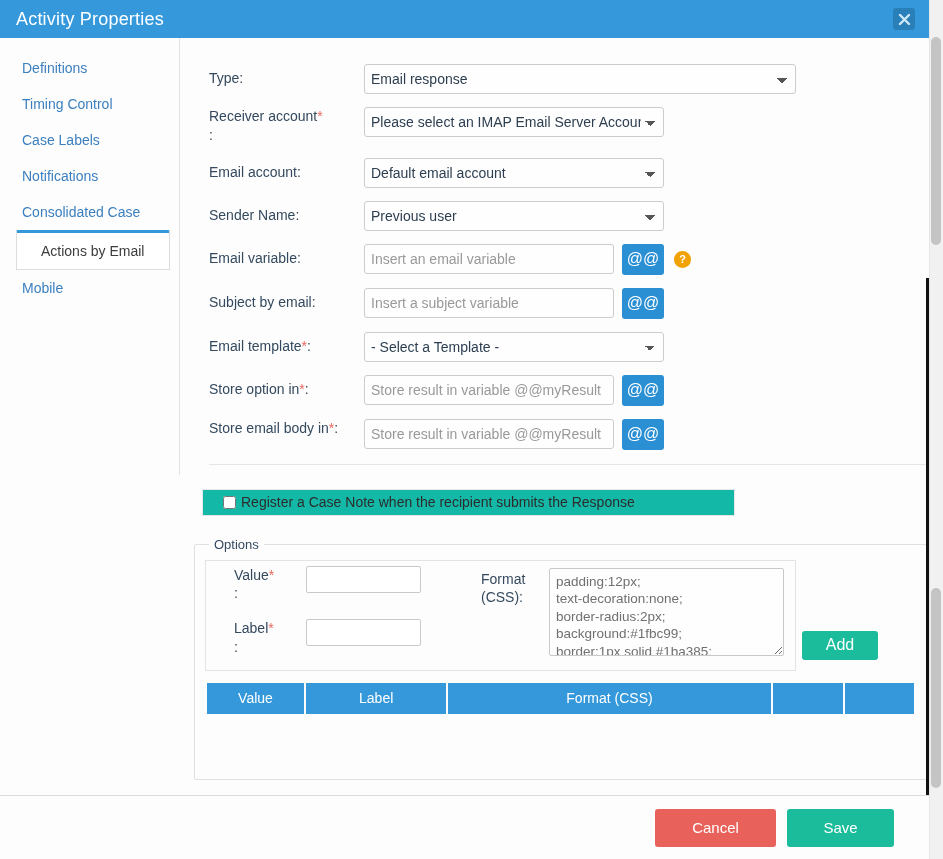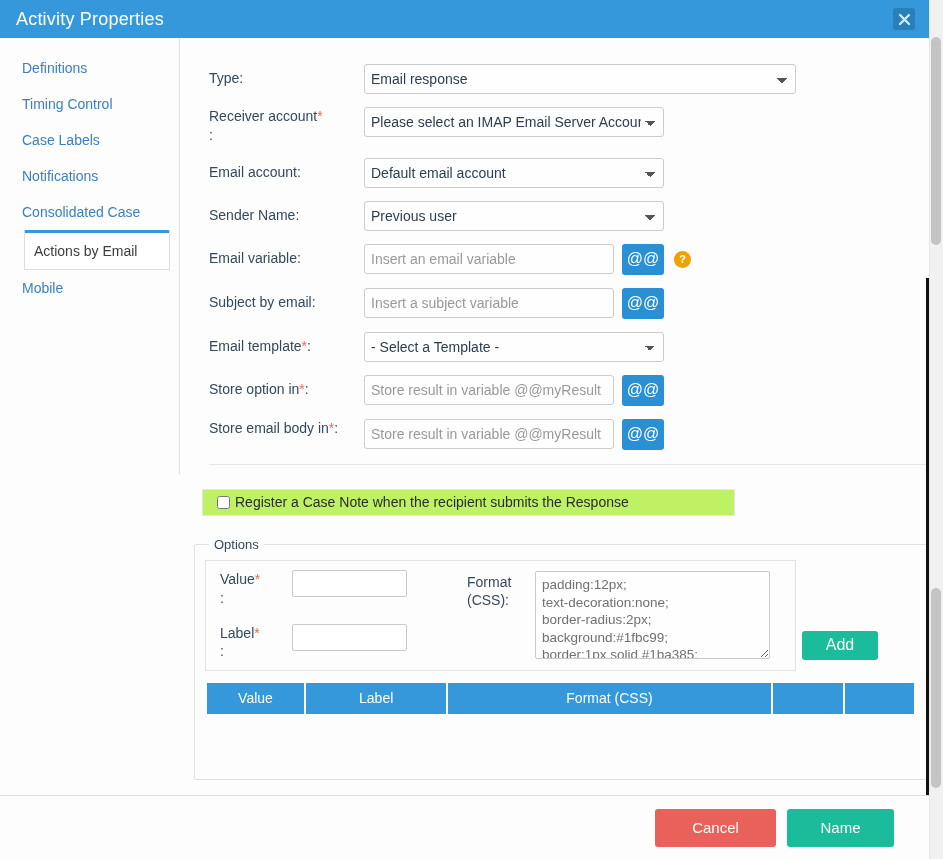--- a/index.html
+++ b/index.html
@@ -78,22 +78,22 @@
     padding: 10px 0 10px 22px;
     text-decoration: none;
     cursor: pointer;
     white-space: nowrap;
   }
   .side-item.active {
     color: #3d3d3d;
     background: #ffffff;
     border: 1px solid #dddddd;
     border-top: 3px solid #3498db;
-    margin: 0 10px 0 24px;
-    padding-left: 9px;
+    margin: 0 10px 0 16px;
+    padding-left: 24px;
     border-radius: 2px 2px 0 0;
   }
 
   
   .main {
     position: absolute;
     top: 0; left: 181px;
     width: 748px;
     height: 757px;
     overflow: hidden;
@@ -175,24 +175,24 @@
     width: 720px;
     border: 0;
   }
 
   
   .checkbox-box {
     margin: 24px 0 0 21px;
     width: 533px;
     height: 27px;
     border: 1px solid #e6e6e6;
-    background: #bef264;
+    background: #14b8a6;
     display: flex;
     align-items: center;
-    padding-left: 14px;
+    padding-left: 20px;
     font-size: 14px;
     color: #2c2c2c;
   }
   .checkbox-box input { margin: 0 5px 0 0; width: 13px; height: 13px; cursor: pointer; }
 
   
   fieldset.options {
     margin: 21px 13px 0 13px;
     border: 1px solid #e0e0e0;
     border-radius: 2px;
@@ -203,23 +203,23 @@
   fieldset.options > legend {
     font-size: 13px;
     color: #34495e;
     padding: 0 5px;
     margin-left: 4px;
   }
 
   .opt-inner {
     border: 1px solid #e3e3e3;
     background: #fdfdfd;
-    padding: 14px 10px 14px 14px;
+    padding: 14px 10px 14px 28px;
     display: flex;
-    align-items: center;
+    align-items: flex-end;
     width: 591px;
     height: 111px;
   }
   .opt-left { width: 245px; }
   .opt-fieldrow { display: flex; align-items: flex-start; margin-bottom: 17px; }
   .opt-fieldrow:last-child { margin-bottom: 0; }
   .opt-lbl { width: 72px; font-size: 14px; color: #34495e; line-height: 1.3; }
   .opt-input {
     width: 115px; height: 27px;
     border: 1px solid #c9c9c9;
@@ -494,21 +494,21 @@
             </tr>
           </thead>
         </table>
       </fieldset>
 
     </div>
   </div>
 
   <div class="footer">
     <button class="btn btn-cancel">Cancel</button>
-    <button class="btn btn-save">Name</button>
+    <button class="btn btn-save">Save</button>
   </div>
 
   <div class="inner-scroll-edge"></div>
   <div class="scroll-track">
     <div class="scroll-thumb outer"></div>
     <div class="scroll-thumb inner"></div>
   </div>
 
 </div>
 

